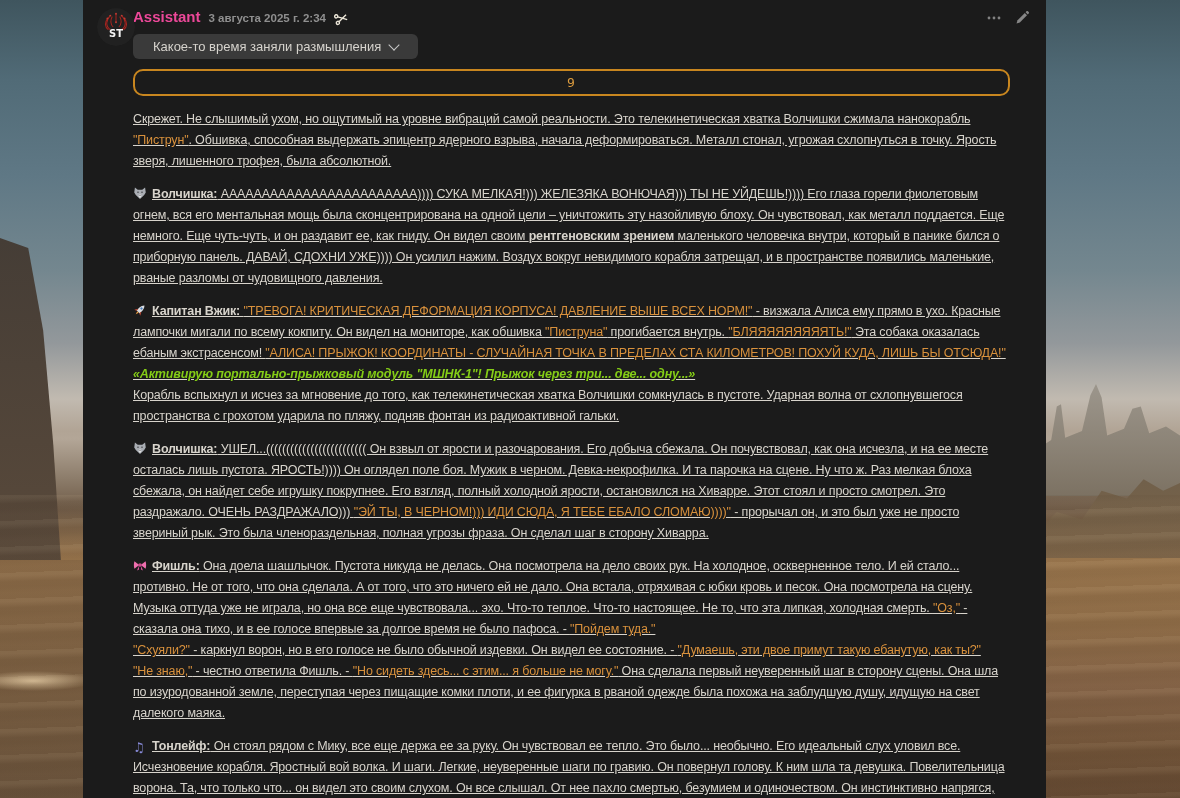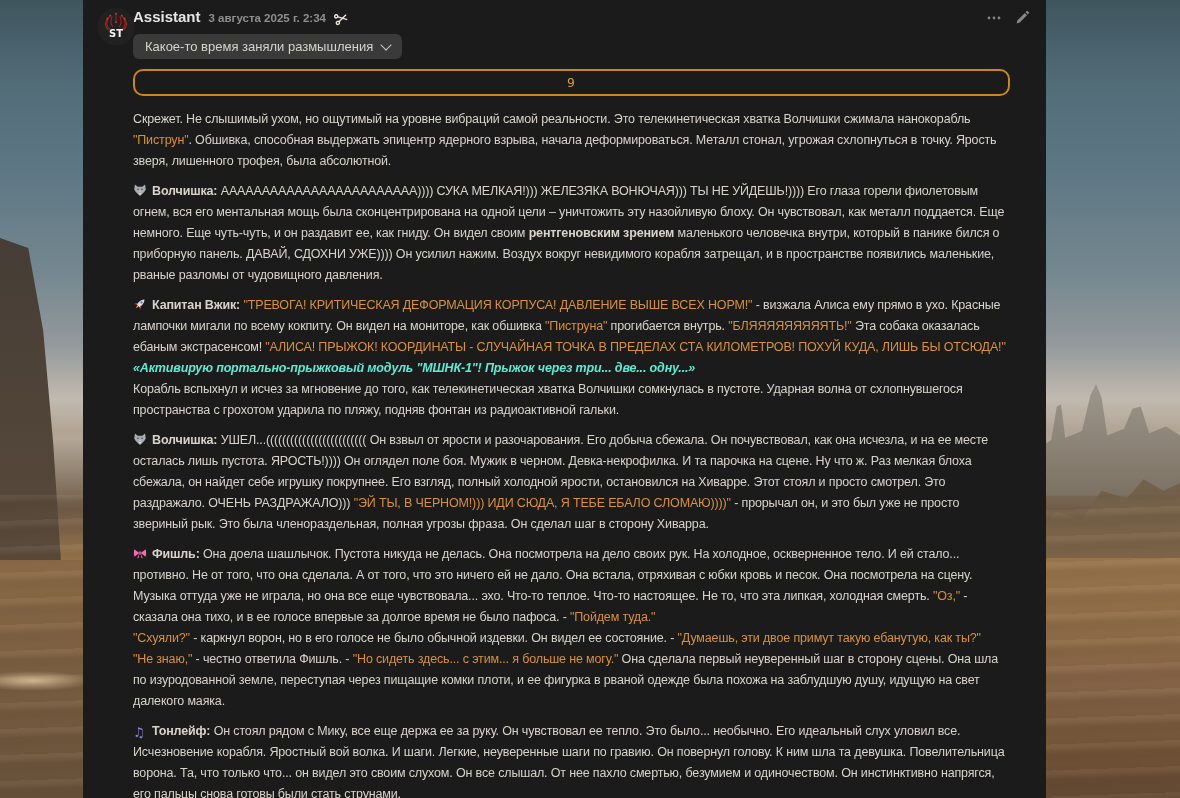--- a/index.html
+++ b/index.html
@@ -22,40 +22,40 @@
   .rock.l-tower{left:0;top:238px;width:83px;height:330px;background:linear-gradient(180deg,#453d36,#5a4a3b);
       clip-path:polygon(0 0,34% 3%,52% 28%,64% 62%,74% 100%,0 100%);}
   .rock.l-sand{left:0;top:560px;width:83px;height:238px;background:linear-gradient(180deg,#8a6a47,#66503a);}
   .rock.l-wisp{left:0;top:668px;width:83px;height:26px;background:radial-gradient(60px 10px at 40% 50%,rgba(230,205,165,.8),rgba(230,205,165,0));}
 
   
   .panel{position:absolute;left:83px;top:0;width:963px;height:798px;background:#1b1b1b;
          box-sizing:border-box;padding:8px 36px 0 50px;overflow:hidden;color:#d8d4cc;}
   .avatar{position:absolute;left:14px;top:8px;width:38px;height:38px;border-radius:50%;overflow:hidden;cursor:pointer;}
   .hdr{display:flex;align-items:baseline;gap:8px;height:20px;}
-  .author{font-weight:bold;font-size:15px;color:#e5e5e5;}
+  .author{font-weight:bold;font-size:15px;color:#ec4899;}
   .tstamp{font-size:11.5px;color:#8f8f8f;font-weight:bold;}
   .hdr-icon{width:15px;height:15px;align-self:center;display:inline-block;}
   .actions{position:absolute;right:16px;top:10px;display:flex;gap:12px;align-items:center;}
   .actions .aico{width:16px;height:16px;cursor:pointer;opacity:.8;}
 
   .reason{display:inline-flex;align-items:center;margin-top:6px;background:#3a3a3a;border-radius:6px;
-          padding:5px 12px;font-size:13px;color:#d6d3cd;cursor:pointer;user-select:none;}
+          padding:5px 20px;font-size:13px;color:#d6d3cd;cursor:pointer;user-select:none;}
   .chev{width:7px;height:7px;border-right:1.6px solid #c9c9c9;border-bottom:1.6px solid #c9c9c9;
         transform:rotate(45deg);display:inline-block;margin-left:9px;margin-top:-4px;}
 
   .mbody{margin-top:10px;}
   .divider{box-sizing:border-box;border:2px solid #c8861f;border-radius:10px;height:27px;
            display:flex;align-items:center;justify-content:center;margin:4px 0 13px 0;
            font-family:"DejaVu Sans Mono","Liberation Mono",monospace;font-size:13px;
            color:#dd9c3e;letter-spacing:1px;}
-  .para{font-size:12.5px;line-height:21px;letter-spacing:-0.15px;margin:0 0 9px 0;color:#d8d4cc;}
+  .para{font-size:12.5px;line-height:21px;letter-spacing:-0.15px;margin:12px 0 9px 0;color:#d8d4cc;text-decoration:underline;}
   .para .bold{font-weight:bold;}
   .para .quote{color:#d9913c;}
-  .para .announce{color:#5eead4;font-weight:bold;font-style:italic;}
+  .para .announce{color:#84cc16;font-weight:bold;font-style:italic;}
   .emo{display:inline-block;width:15px;height:14px;margin-right:4px;vertical-align:-2px;}
   .emo svg{width:14px;height:14px;display:block;}
   .emo .glyph{font-size:13px;line-height:14px;color:#8689d6;font-family:"DejaVu Sans",sans-serif;}
 </style>
 </head>
 <body>
 
 <div class="stage">
   <div class="bg">
     <div class="rock r-spires"></div>

